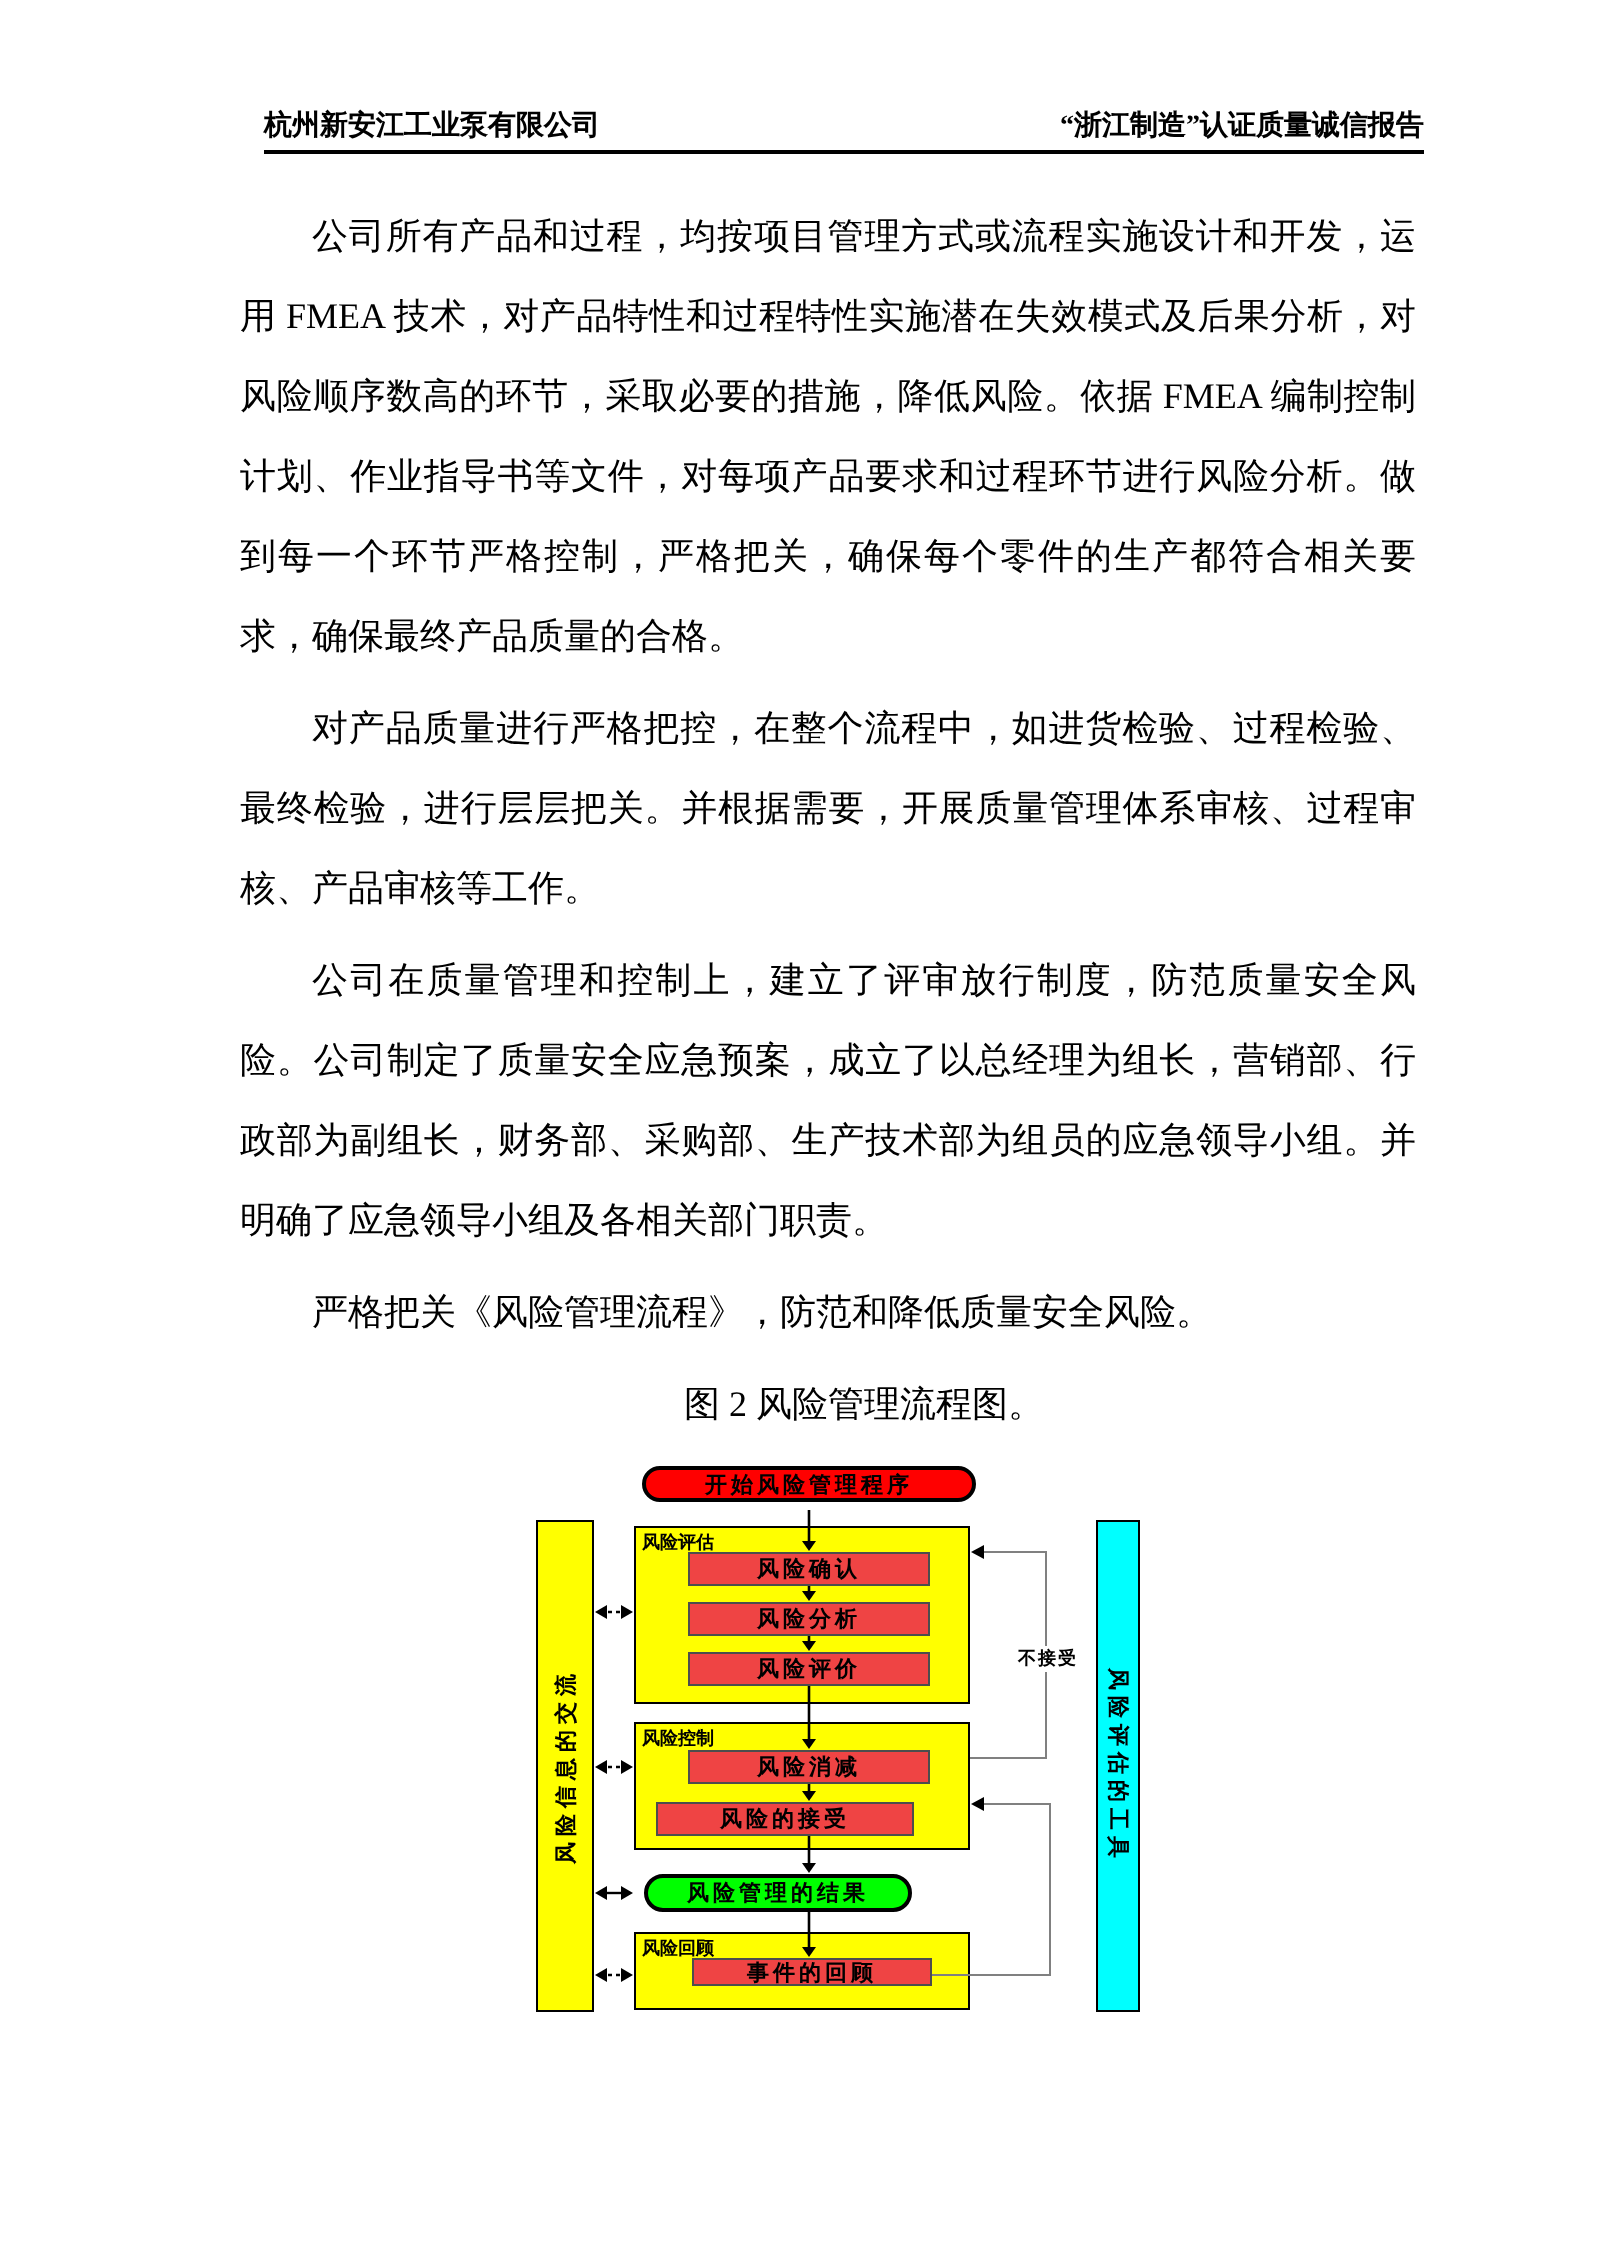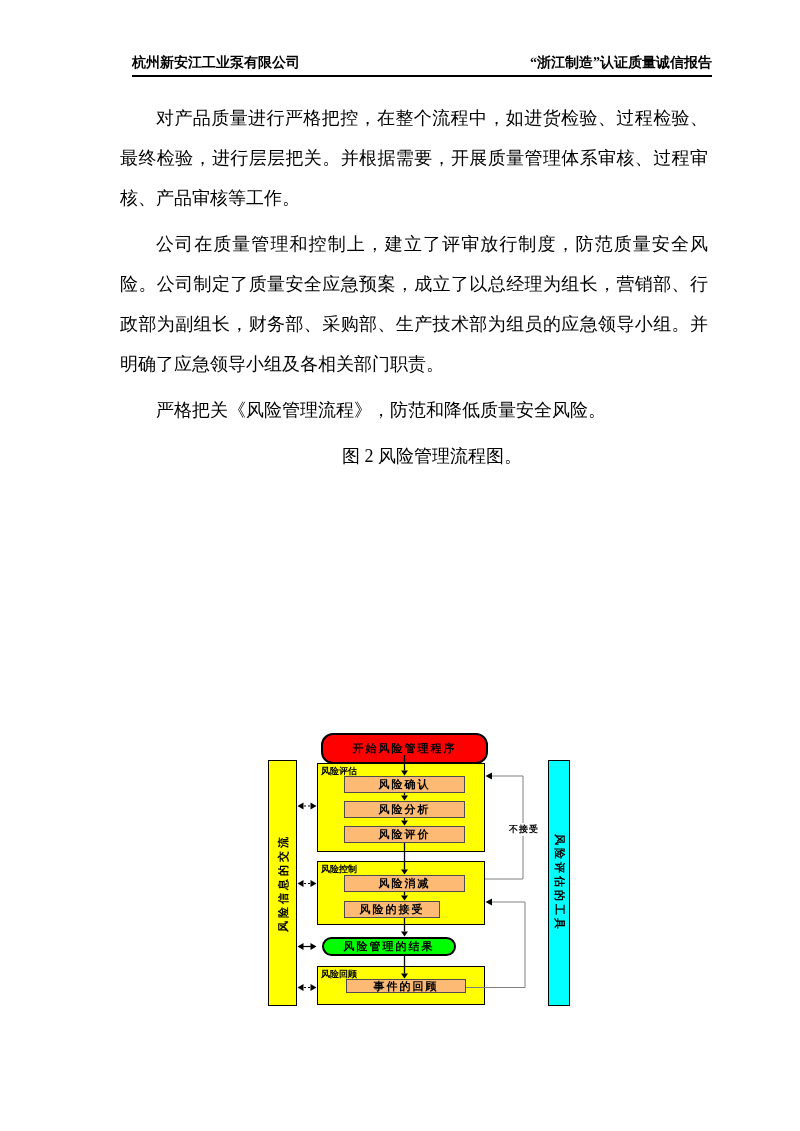--- a/index.html
+++ b/index.html
@@ -52,50 +52,50 @@
   }
   .diagram .abs { position: absolute; }
   .stadium {
     border: 2px solid #000;
     display: flex;
     align-items: center;
     justify-content: center;
     font-size: 11px;
     letter-spacing: 2px;
   }
-  .stadium.start { left: 61px; top: 5px; width: 167px; height: 31px; border-radius: 12px; background: #ff0000; }
+  .stadium.start { left: 61px; top: 5px; width: 167px; height: 18px; border-radius: 12px; background: #ff0000; }
   .stadium.result { left: 62px; top: 209px; width: 134px; height: 19px; border-radius: 10px; background: #00ff00; }
   .group {
     background: #ffff00;
     border: 1px solid #000;
   }
   .group .group-label {
     position: absolute;
     top: 1px;
     left: 3px;
     font-size: 9px;
     letter-spacing: 0;
   }
   .g-assess { left: 57px; top: 35px; width: 168px; height: 89px; }
   .g-control { left: 57px; top: 133px; width: 168px; height: 64px; }
   .g-review { left: 57px; top: 238px; width: 168px; height: 39px; }
   .node {
-    background: #fdba74;
+    background: #ef4444;
     border: 1px solid #4d4d4d;
     display: flex;
     align-items: center;
     justify-content: center;
     font-size: 11px;
     letter-spacing: 2px;
   }
   .n-confirm { left: 84px; top: 48px;  width: 121px; height: 17px; }
   .n-analyze { left: 84px; top: 73px;  width: 121px; height: 17px; }
   .n-evaluate{ left: 84px; top: 98px;  width: 121px; height: 17px; }
   .n-reduce  { left: 84px; top: 147px; width: 121px; height: 17px; }
-  .n-accept  { left: 84px; top: 173px; width: 96px; height: 17px; }
+  .n-accept  { left: 68px; top: 173px; width: 129px; height: 17px; }
   .n-review  { left: 86px; top: 251px; width: 120px; height: 14px; }
   .vbar {
     border: 1px solid #000;
   }
   .vbar-left  { left: 8px;   top: 32px; width: 29px; height: 246px; background: #ffff00; }
   .vbar-right { left: 288px; top: 32px; width: 22px; height: 246px; background: #00ffff; }
   .vbar span {
     position: absolute;
     left: 50%; top: 50%;
     white-space: nowrap;
@@ -127,20 +127,21 @@
 <body>
 
 <div class="page">
 
   <div class="header">
     <span>杭州新安江工业泵有限公司</span>
     <span>“浙江制造”认证质量诚信报告</span>
   </div>
 
   <div class="content">
+    <p>公司所有产品和过程，均按项目管理方式或流程实施设计和开发，运用 FMEA 技术，对产品特性和过程特性实施潜在失效模式及后果分析，对风险顺序数高的环节，采取必要的措施，降低风险。依据 FMEA 编制控制计划、作业指导书等文件，对每项产品要求和过程环节进行风险分析。做到每一个环节严格控制，严格把关，确保每个零件的生产都符合相关要求，确保最终产品质量的合格。</p>
     <p>对产品质量进行严格把控，在整个流程中，如进货检验、过程检验、最终检验，进行层层把关。并根据需要，开展质量管理体系审核、过程审核、产品审核等工作。</p>
     <p>公司在质量管理和控制上，建立了评审放行制度，防范质量安全风险。公司制定了质量安全应急预案，成立了以总经理为组长，营销部、行政部为副组长，财务部、采购部、生产技术部为组员的应急领导小组。并明确了应急领导小组及各相关部门职责。</p>
     <p>严格把关《风险管理流程》，防范和降低质量安全风险。</p>
     <p class="caption">图 2 风险管理流程图。</p>
   </div>
 
   <div class="diagram">
 
     <div class="abs vbar vbar-left">
       <span>风险信息的交流</span>

